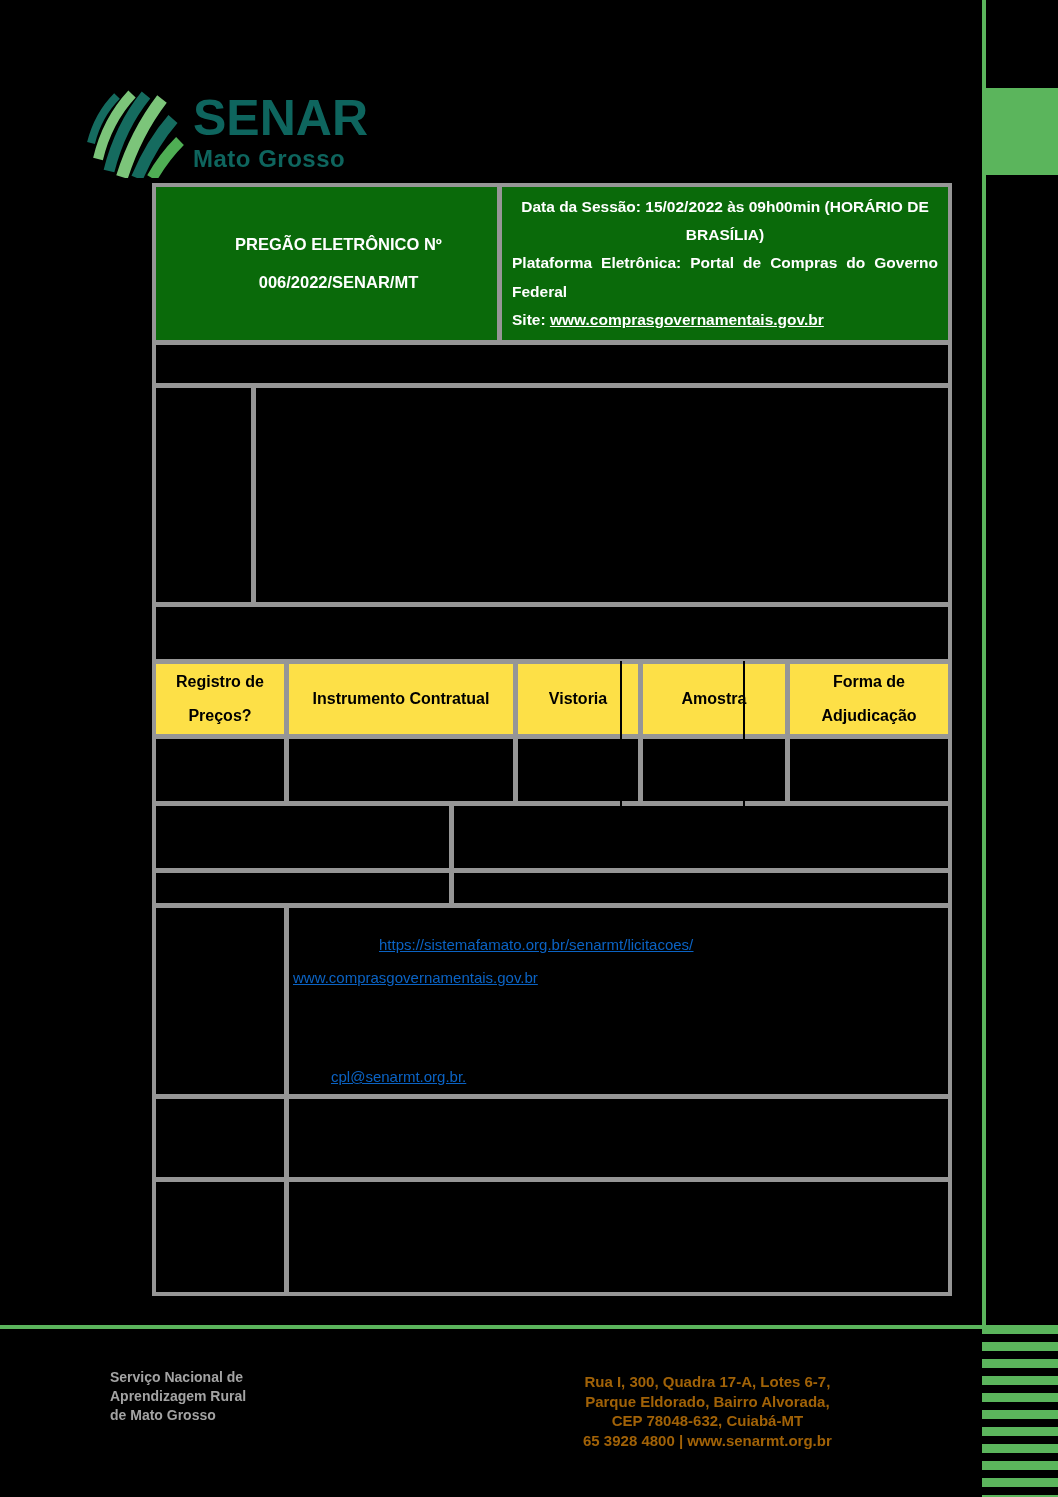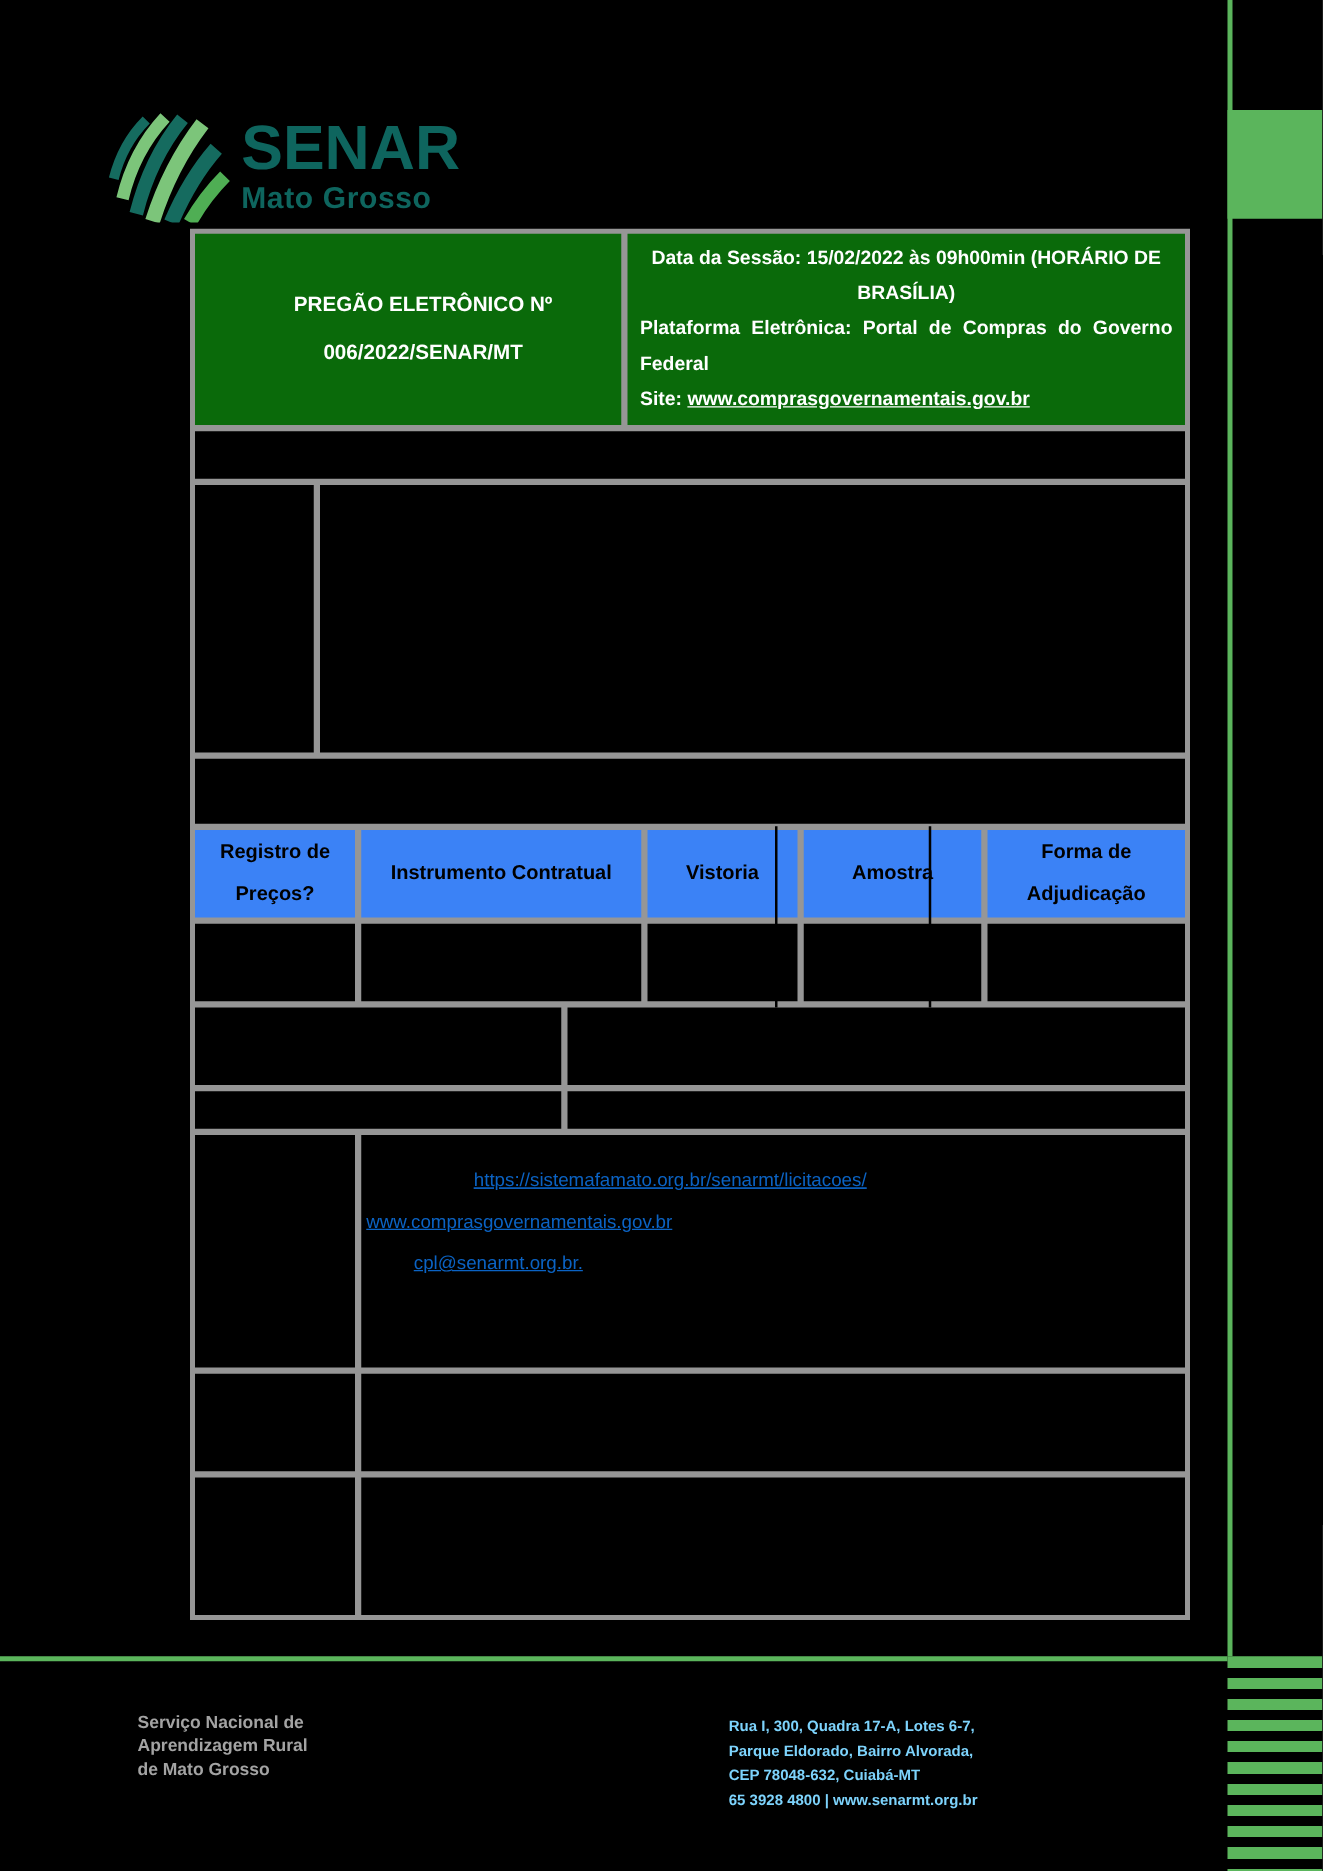--- a/index.html
+++ b/index.html
@@ -39,40 +39,40 @@
   .session-cell {flex:1; padding:6px 10px 2px 10px; font-size:15.5px; line-height:1.82;}
   .session-cell p {margin:0;}
   .p-session {text-align:center;}
   .p-platform {text-align:justify;}
   .white-link {color:#FFFFFF; text-decoration:underline; cursor:pointer;}
 
   .narrow95  {width:95px;}
   .wide293   {width:293px;}
   .narrow128 {width:128px;}
 
-  .cell.grayhead {background:#3b82f6; color:#000; font-weight:bold; font-size:16px;
+  .cell.grayhead {background:#fde047; color:#000; font-weight:bold; font-size:16px;
     line-height:2.15; display:flex; align-items:center; justify-content:center; text-align:center; padding:0 8px;}
   .c1 {width:128px;} .c2 {width:224px;} .c3 {width:120px;} .c4 {width:142px;} .c5 {flex:1;}
 
   .vline {position:absolute; width:2px; height:145px; top:478px; background:#000000;}
   .vline-a {left:468px;} .vline-b {left:591px;}
 
   .links-cell {flex:1; font-size:15px; line-height:33px; padding-top:20px; color:#0B63C4;}
   .links-cell .ln {white-space:nowrap;}
   .ln-1 {padding-left:90px;text-decoration:underline;}
   .ln-2 {padding-left:4px;}
-  .ln-3 {padding-left:42px;}
+  .ln-3 {margin-top:66px; padding-left:42px;}
   .blue-link {color:#0B63C4; text-decoration:underline; cursor:pointer;}
 
   
   .footer-line {position:absolute; left:0; top:1325px; width:982px; height:4px; background:#5BB55C;}
   .footer-org {position:absolute; left:110px; top:1368px; color:#a3a3a3; font-size:14px;
     font-weight:bold; line-height:19px;}
-  .footer-address {position:absolute; left:583px; top:1372px; color:#7dd3fc; font-size:12px;
-    font-weight:bold; line-height:19.5px;}
+  .footer-address {position:absolute; left:583px; top:1372px; color:#a16207; font-size:15px;
+    font-weight:bold; line-height:19.5px;text-align:center;}
 </style>
 </head>
 <body>
 
 <div class="page">
 
   <div class="logo-mark">
     <svg width="108" height="95" viewBox="0 0 108 95" fill="none">
       <path d="M7,60 Q14,32 33,13" stroke="#156B5F" stroke-width="8" fill="none"></path>
       <path d="M14,76 Q23,38 48,11" stroke="#7CC57A" stroke-width="10" fill="none"></path>

